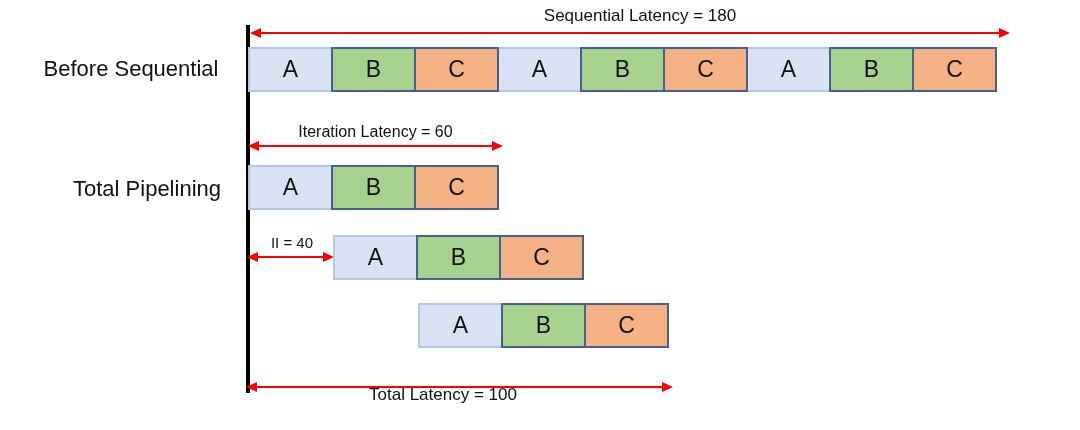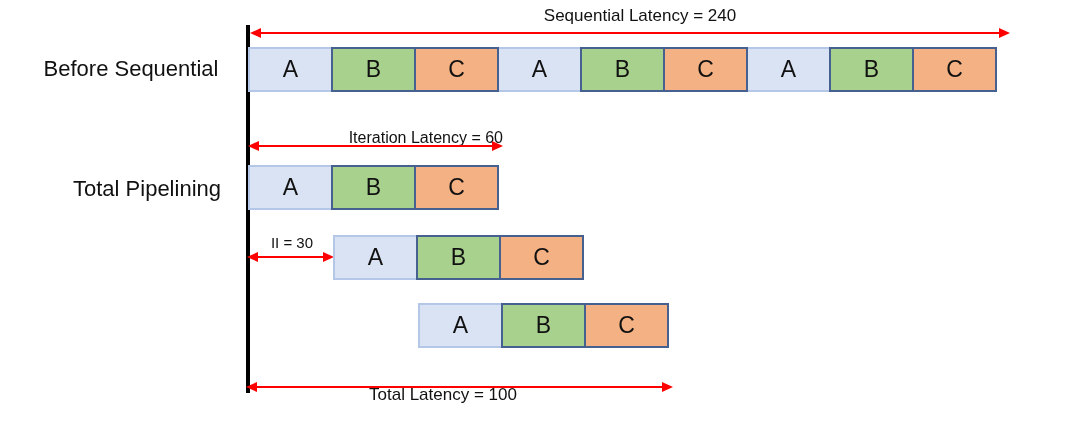--- a/index.html
+++ b/index.html
@@ -65,51 +65,51 @@
 </head>
 <body>
 
 <div class="canvas">
 
   <div class="row-label" style="left:0px;top:56px;width:262px;">Before Sequential</div>
   <div class="row-label" style="left:16px;top:176px;width:262px;">Total Pipelining</div>
 
   <div class="vline" style="left:246px;top:25px;height:368px;"></div>
 
-  <div class="alabel" style="left:490px;top:6px;width:300px;font-size:17px;">Sequential Latency = 240</div>
+  <div class="alabel" style="left:490px;top:6px;width:300px;font-size:17px;">Sequential Latency = 180</div>
   <div class="arrow" style="left:250px;top:28px;width:760px;">
     <span class="ah l"></span>
     <span class="ah r"></span>
   </div>
 
   <div class="block-row" style="left:248px;top:47px;">
     <div class="block a">A</div>
     <div class="block b">B</div>
     <div class="block c">C</div>
     <div class="block a">A</div>
     <div class="block b">B</div>
     <div class="block c">C</div>
     <div class="block a">A</div>
     <div class="block b">B</div>
     <div class="block c">C</div>
   </div>
 
-  <div class="alabel" style="left:248px;top:129px;width:255px;text-align:right;">Iteration Latency = 60</div>
+  <div class="alabel" style="left:248px;top:123px;width:255px;">Iteration Latency = 60</div>
   <div class="arrow" style="left:248px;top:141px;width:255px;">
     <span class="ah l"></span>
     <span class="ah r"></span>
   </div>
 
   <div class="block-row" style="left:248px;top:165px;">
     <div class="block a">A</div>
     <div class="block b">B</div>
     <div class="block c">C</div>
   </div>
 
-  <div class="alabel" style="left:248px;top:234px;width:88px;font-size:15px;">II = 30</div>
+  <div class="alabel" style="left:248px;top:234px;width:88px;font-size:15px;">II = 40</div>
   <div class="arrow" style="left:247px;top:252px;width:87px;">
     <span class="ah l"></span>
     <span class="ah r"></span>
   </div>
 
   <div class="block-row" style="left:333px;top:235px;">
     <div class="block a">A</div>
     <div class="block b">B</div>
     <div class="block c">C</div>
   </div>

